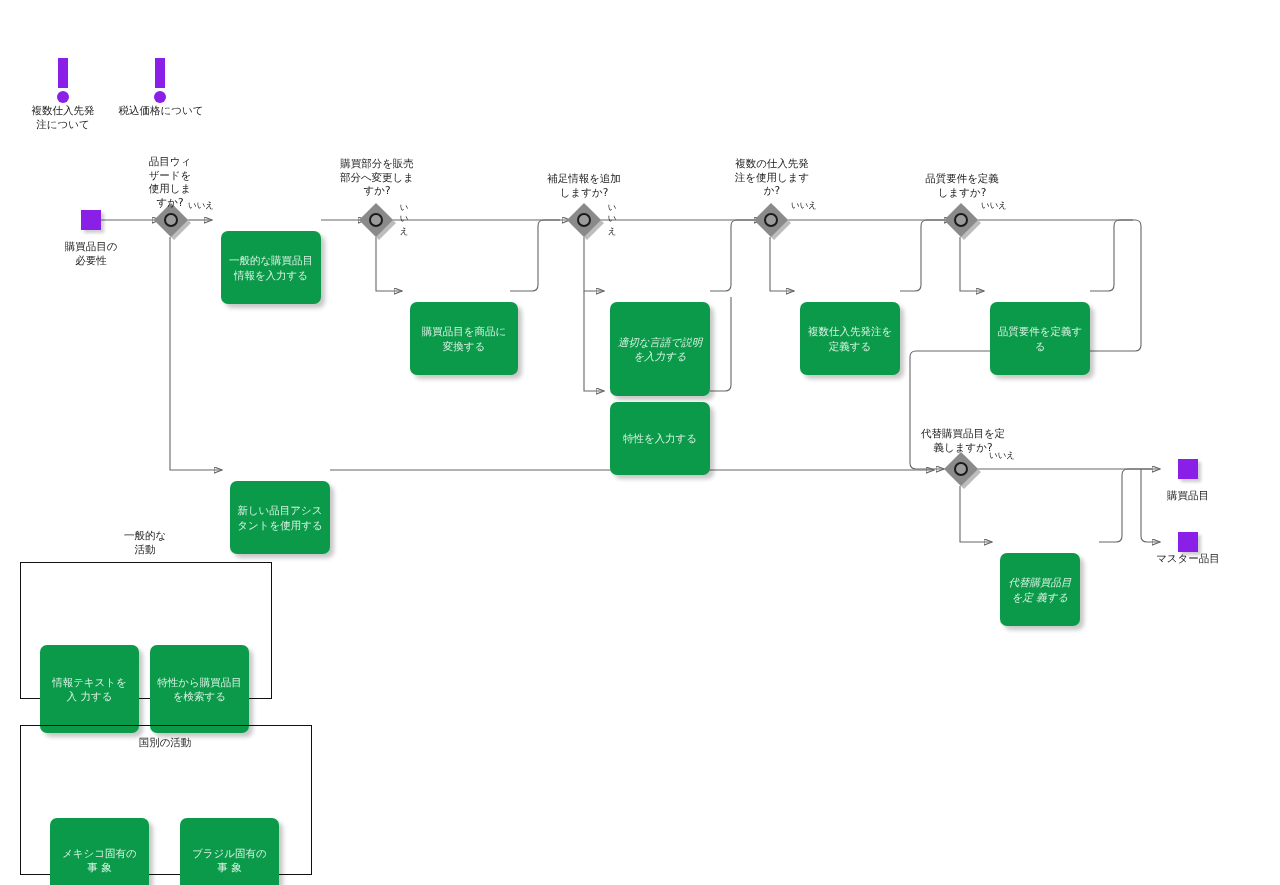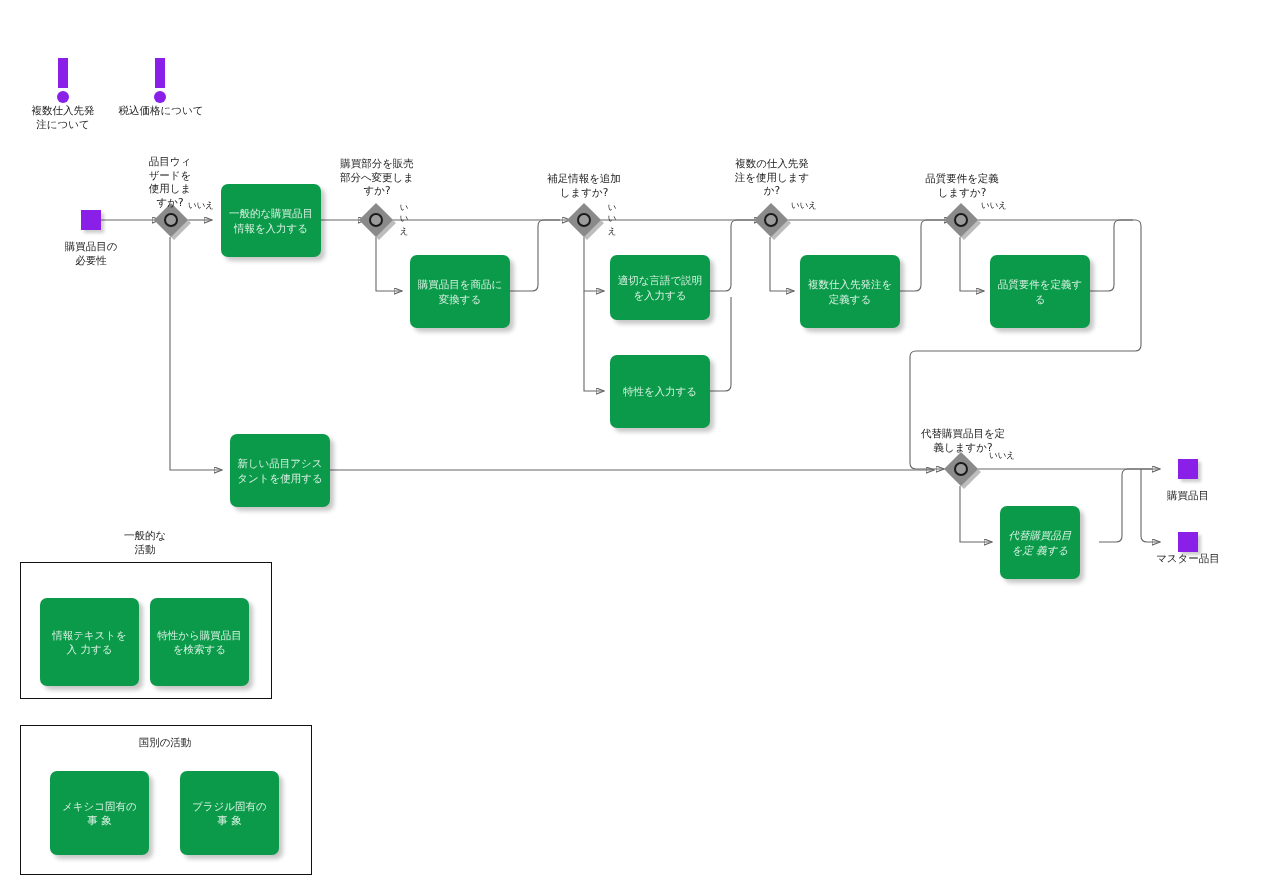--- a/index.html
+++ b/index.html
@@ -25,20 +25,21 @@
   svg.links path,svg.links line{fill:none;stroke:#666666;stroke-width:1.1;}
 
   
   .task{
     position:absolute;background:#0b9a4a;border-radius:7px;
     box-shadow:4px 4px 4px rgba(0,0,0,0.22);
     display:flex;align-items:center;justify-content:center;text-align:center;
     color:#d9f2e3;font-size:10.5px;line-height:1.35;
     padding:4px 7px;box-sizing:border-box;
     font-family:"DejaVu Sans","Liberation Sans",sans-serif;
+    margin-top:47px;
   }
 
   
   .decision{position:absolute;width:34px;height:34px;}
   .decision .dshadow{
     position:absolute;left:3px;top:3px;width:24px;height:24px;
     background:#bdbdbd;transform:rotate(45deg);
   }
   .decision .dbody{
     position:absolute;left:0px;top:0px;width:24px;height:24px;
@@ -179,33 +180,33 @@
   <div class="decision" style="left:364px;top:208px;">
     <div class="dshadow"></div>
     <div class="dbody"></div>
     <div class="ring"></div>
   </div>
   <div class="lbl" style="left:327px;top:157px;width:100px;">購買部分を販売
 部分へ変更しま
 すか?</div>
   <div class="lbl small vert" style="left:400px;top:197px;height:36px;">いいえ</div>
 
-  <div class="task" style="left:410px;top:255px;width:100px;height:73px;">購買品目を商品に
+  <div class="task" style="left:410px;top:255px;width:108px;height:73px;">購買品目を商品に
 変換する</div>
 
   <div class="decision" style="left:572px;top:208px;">
     <div class="dshadow"></div>
     <div class="dbody"></div>
     <div class="ring"></div>
   </div>
   <div class="lbl" style="left:534px;top:172px;width:100px;">補足情報を追加
 しますか?</div>
   <div class="lbl small vert" style="left:608px;top:197px;height:36px;">いいえ</div>
 
-  <div class="task" style="left:610px;top:255px;width:100px;height:65px;">適切な言語で説明
+  <div class="task" style="left:610px;top:255px;width:100px;height:94px;font-style:italic;">適切な言語で説明
 を入力する</div>
   <div class="task" style="left:610px;top:355px;width:100px;height:73px;">特性を入力する</div>
 
   <div class="decision" style="left:759px;top:208px;">
     <div class="dshadow"></div>
     <div class="dbody"></div>
     <div class="ring"></div>
   </div>
   <div class="lbl" style="left:722px;top:157px;width:100px;">複数の仕入先発
 注を使用します

